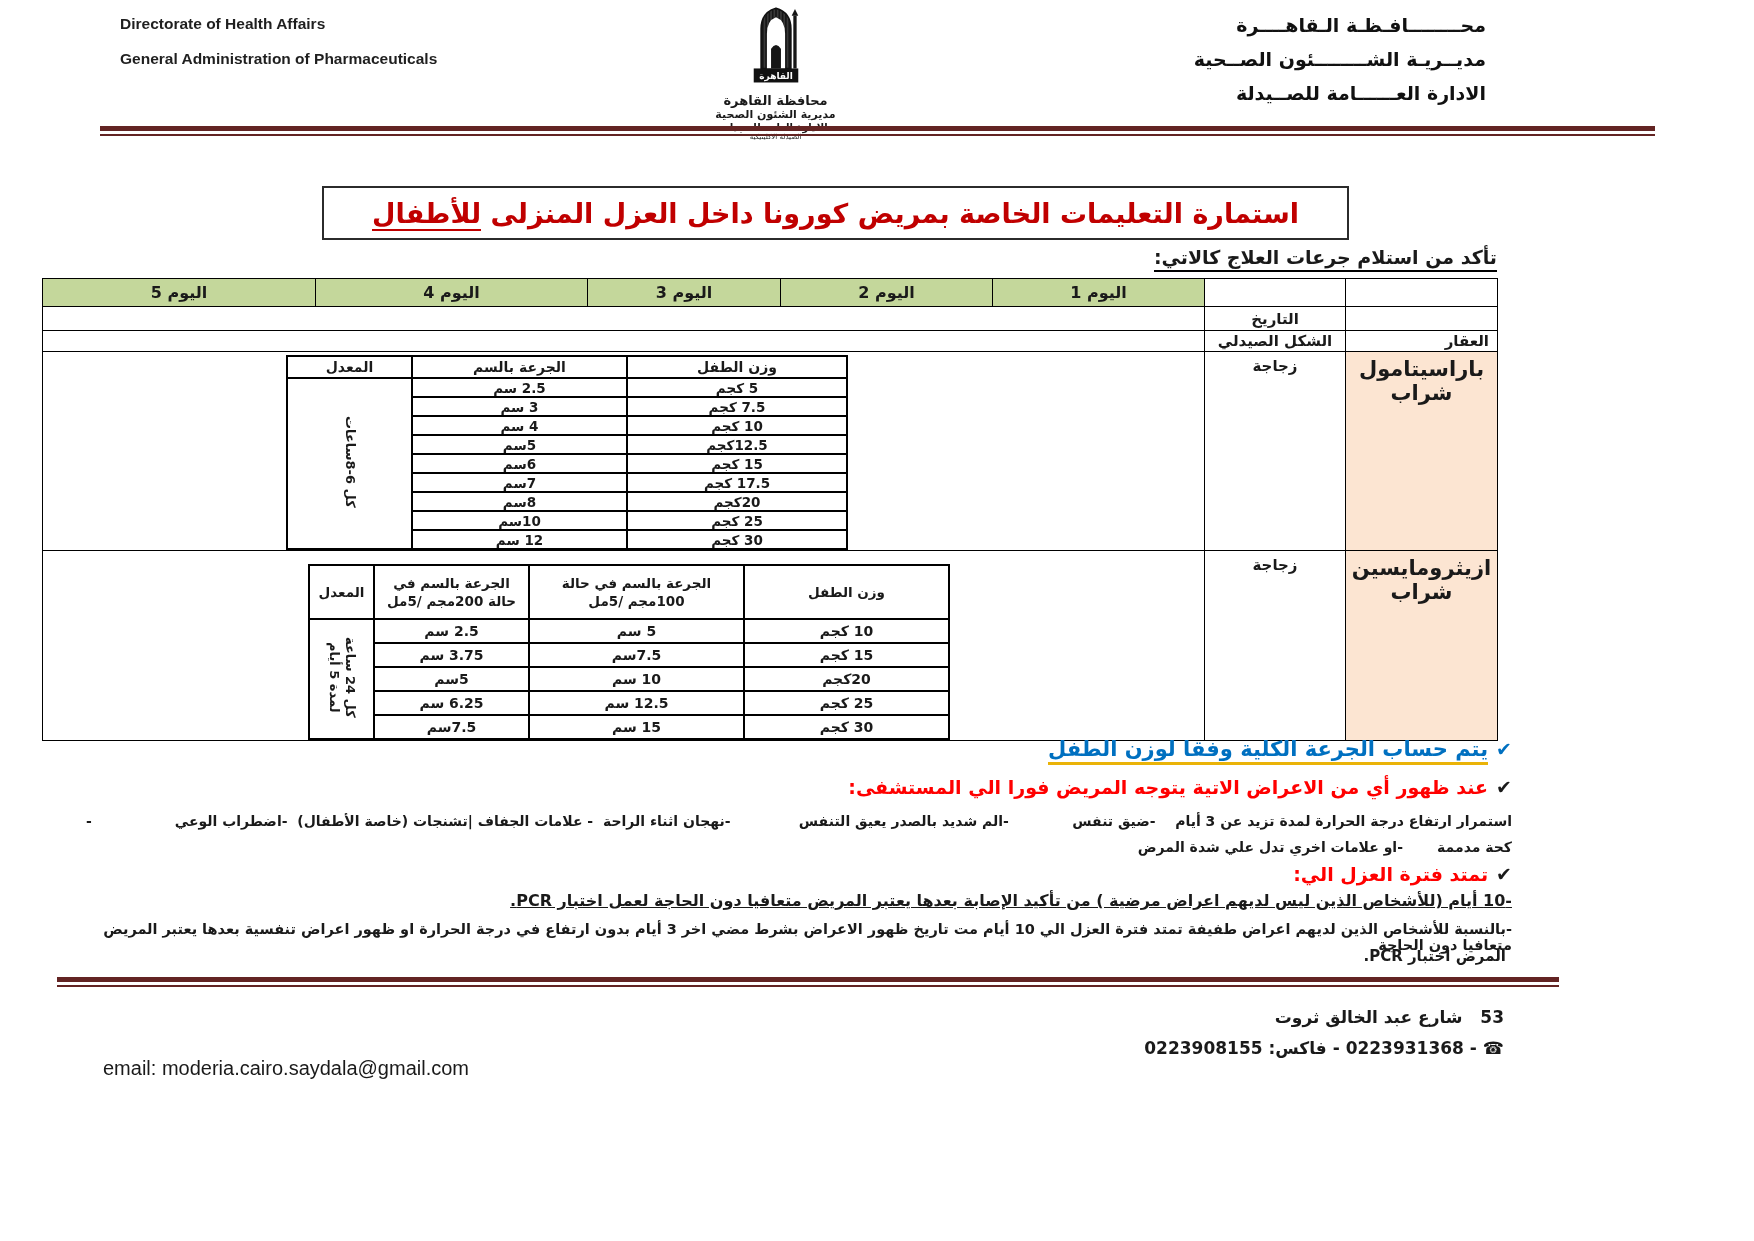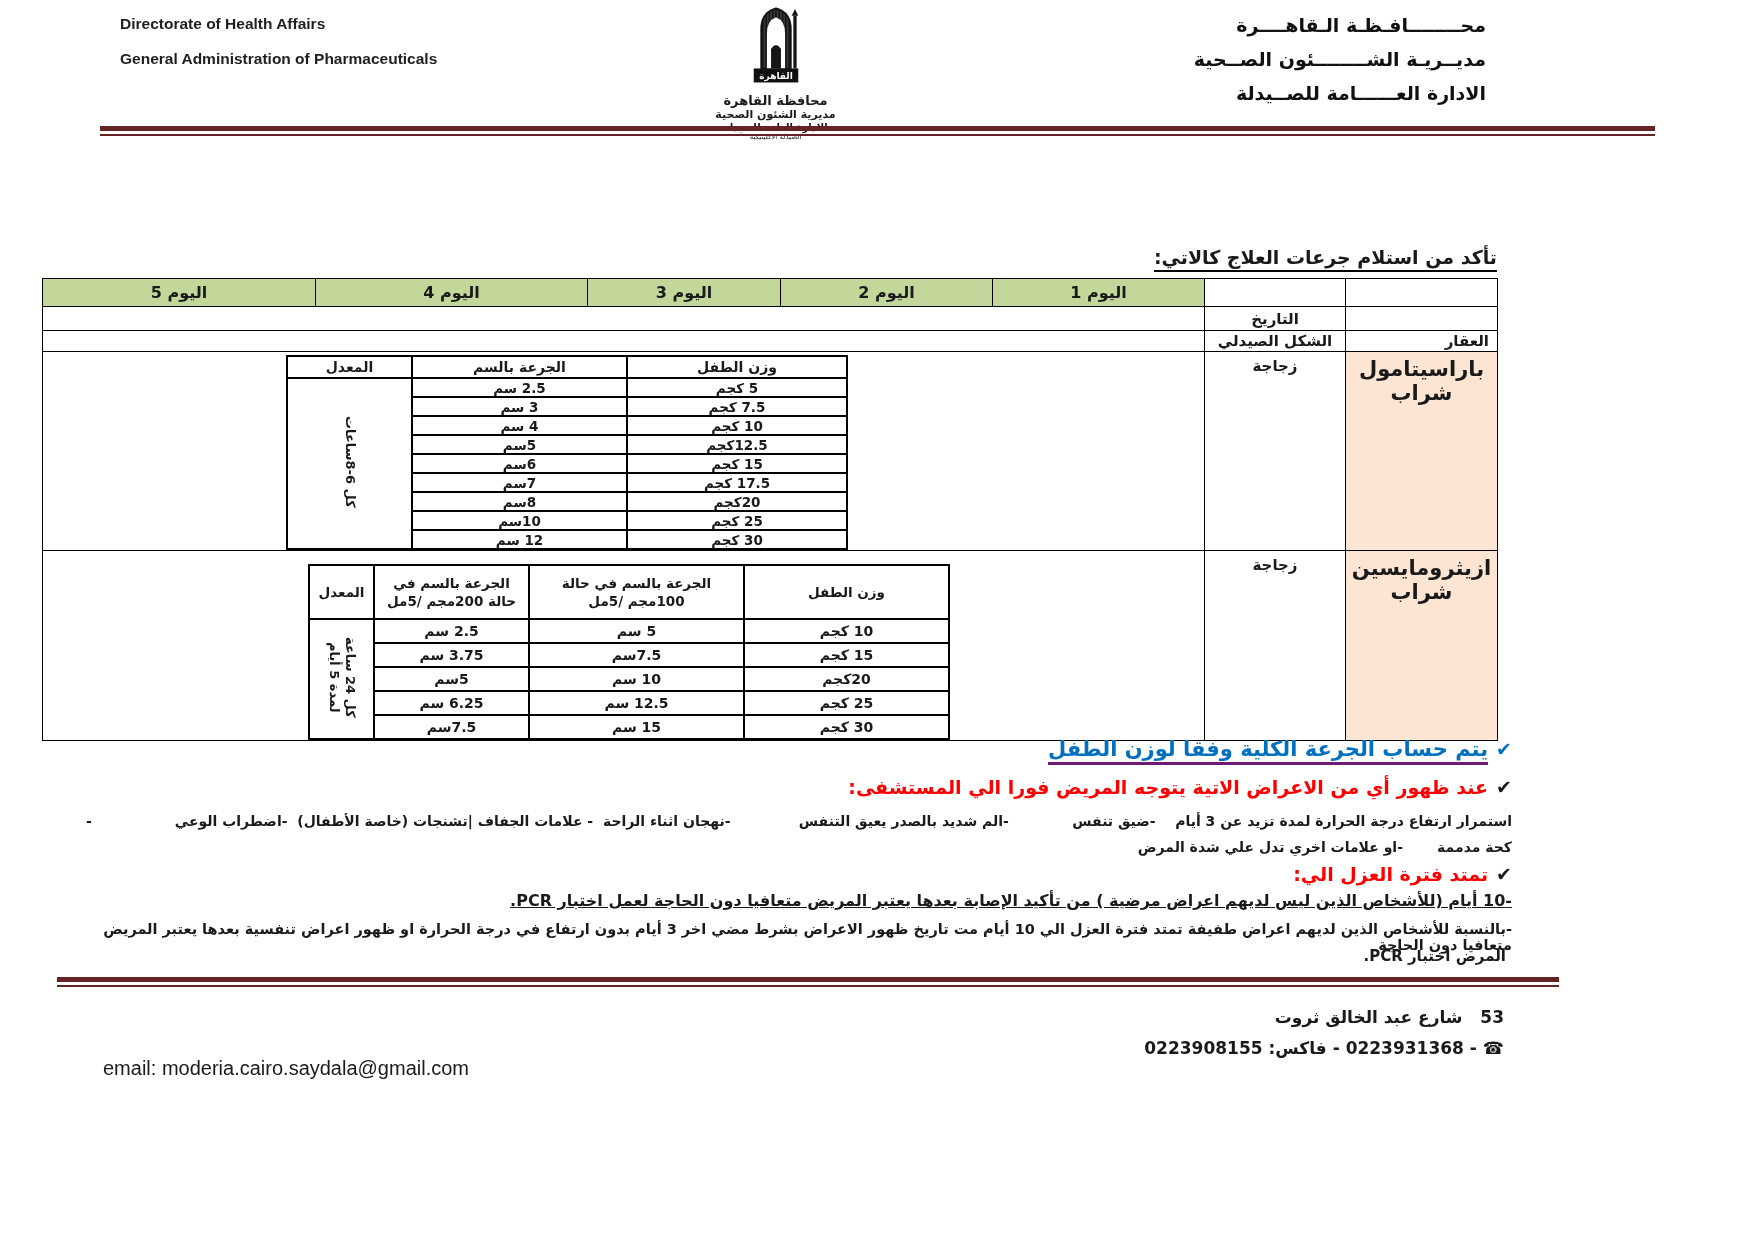--- a/index.html
+++ b/index.html
@@ -47,21 +47,21 @@
   .azi-table th{font-size:13.5px;height:52px;line-height:1.35;}
   .azi-table td{font-size:14px;height:22px;}
   .vtext{writing-mode:vertical-rl;display:inline-block;font-weight:bold;font-size:13px;line-height:1.25;margin:0 auto;}
   .vtext div{display:block;}
   
   .notes{position:absolute;left:60px;top:0;width:1452px;direction:rtl;}
   .notes>div{position:absolute;right:0;white-space:pre-wrap;}
   .chk{font-size:19px;margin-left:8px;color:#1a1a1a;}
   .chk.blue{color:#0070c0;}
   .n-dose{top:737px;font-size:21px;font-weight:bold;color:#0070c0;}
-  .n-dose .txt{border-bottom:3px solid #701a75;padding-bottom:1px;margin-top:43px;}
+  .n-dose .txt{border-bottom:3px solid #eab308;padding-bottom:1px;margin-top:43px;}
   .n-er{top:776px;font-size:19px;font-weight:bold;color:#ff0000;}
   .n-sym1{top:813px;width:100%;font-size:14px;font-weight:bold;}
   .n-sym2{top:839px;font-size:14px;font-weight:bold;}
   .n-iso{top:863px;font-size:19px;font-weight:bold;color:#ff0000;}
   .n-iso1{top:891px;font-size:16px;font-weight:bold;text-decoration:underline;}
   .n-iso2{top:921px;width:100%;font-size:14.5px;font-weight:bold;}
   .n-iso2t{top:947px;right:6px !important;font-size:15px;font-weight:bold;}
   
   .f-addr{position:absolute;right:250px;top:1007px;direction:rtl;font-weight:bold;font-size:17px;white-space:pre-wrap;}
   .f-phone{position:absolute;right:250px;top:1038px;direction:rtl;font-weight:bold;font-size:17px;}
@@ -102,20 +102,23 @@
   </div>
 
   <div class="header-ar">
     <div>محــــــــافـظـة الـقاهــــرة</div>
     <div>مديــريـة الشــــــــئون الصــحية</div>
     <div>الادارة العــــــامة للصــيدلة</div>
   </div>
 
   <div class="rule rule-top"></div>
 
+  <div class="title-box">
+    <div class="t"><span>استمارة التعليمات الخاصة بمريض كورونا داخل العزل المنزلى </span><u>للأطفال</u></div>
+  </div>
 
   <div class="pre-table">
     <span>تأكد من استلام جرعات العلاج كالاتي:</span>
   </div>
 
   <table class="main-table">
     <colgroup>
       <col style="width:152px">
         <col style="width:141px">
       <col style="width:212px">

